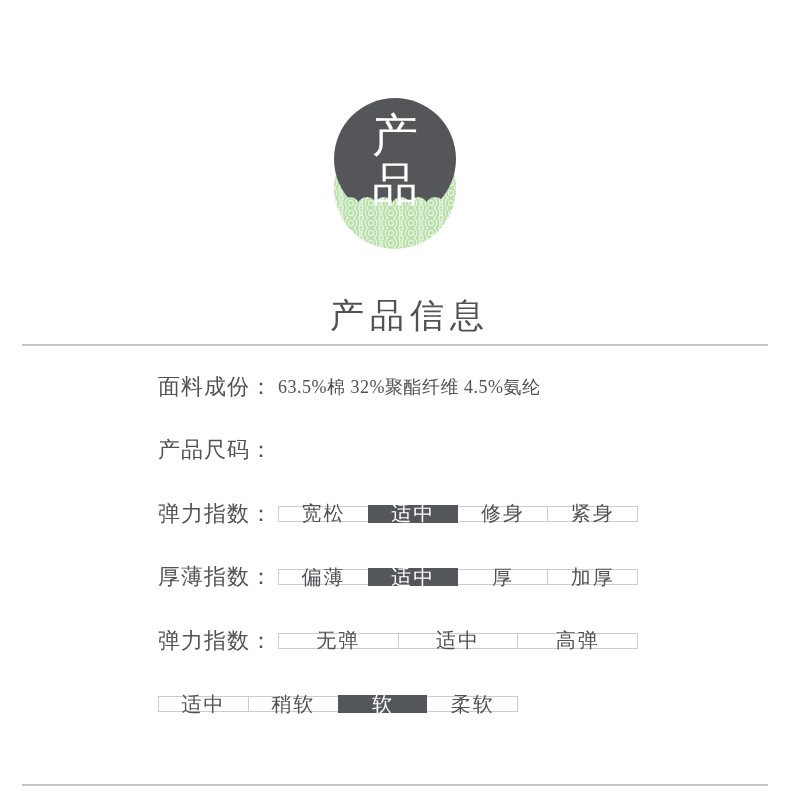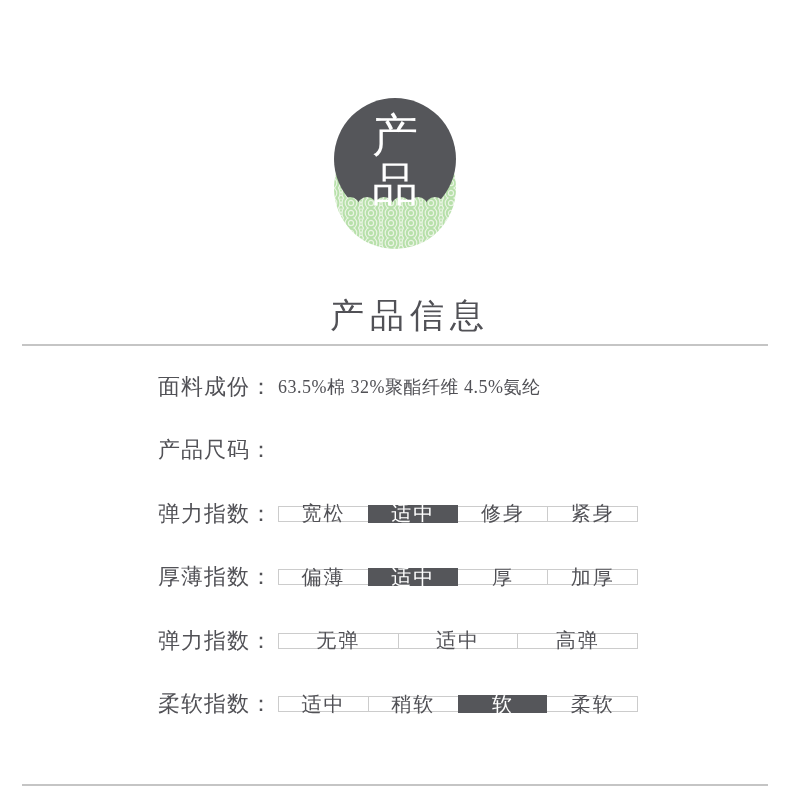--- a/index.html
+++ b/index.html
@@ -128,21 +128,20 @@
       </div>
       <div class="row">
         <span class="label">弹力指数：</span>
         <div class="cells">
           <div class="cell">无弹</div>
           <div class="cell">适中</div>
           <div class="cell">高弹</div>
         </div>
       </div>
       <div class="row">
-        <span class="label">柔软指数：</span>
         <div class="cells">
           <div class="cell">适中</div>
           <div class="cell">稍软</div>
           <div class="cell selected">软</div>
           <div class="cell">柔软</div>
         </div>
       </div>
     </div>
 
   <div class="divider bottom"></div>

